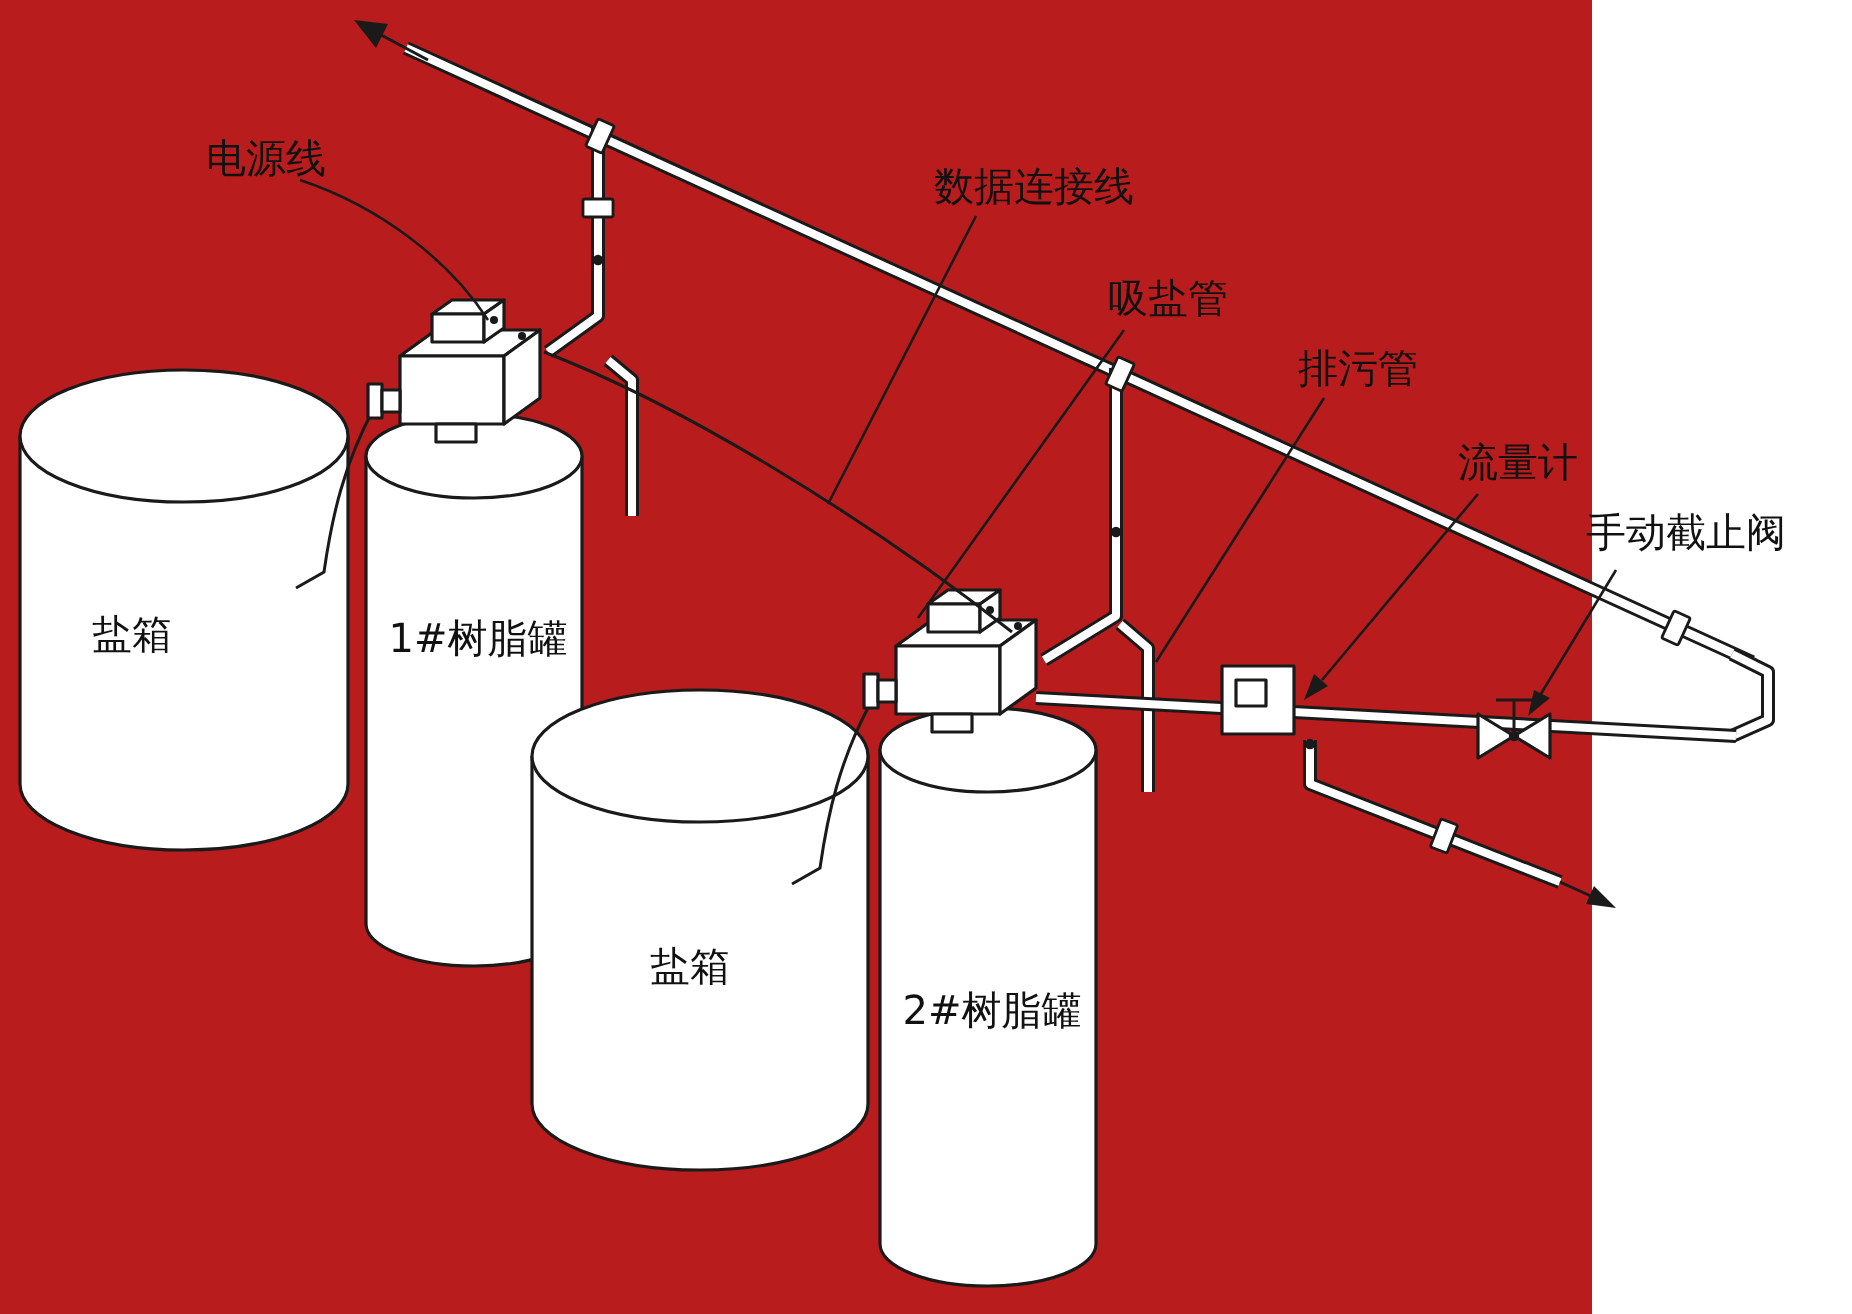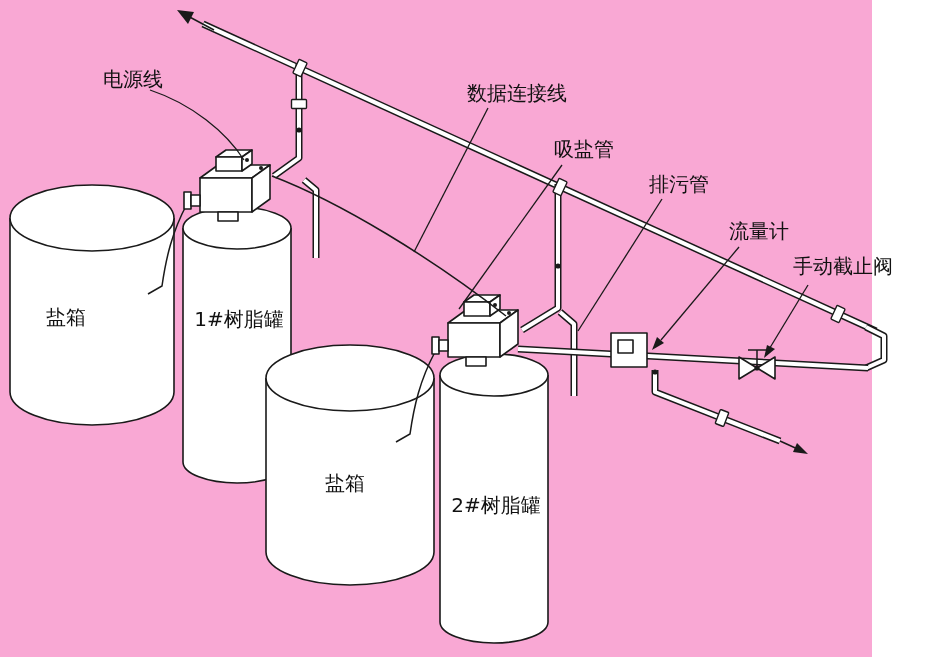--- a/index.html
+++ b/index.html
@@ -1,17 +1,17 @@
 <!DOCTYPE html>
 <html><head>
 <meta charset="utf-8">
 <style>
   html,body{margin:0;padding:0;background:#ffffff;}
   body{width:926px;height:657px;overflow:hidden;font-family:"DejaVu Sans",sans-serif;}
-  .diagram-wrap{width:872px;height:657px;position:relative;background:#f9a8d4;}
+  .diagram-wrap{width:796px;height:657px;position:relative;background:#b91c1c;}
   svg{display:block;}
   .shape{fill:#ffffff;stroke:#1a1a1a;stroke-width:1.6;stroke-linejoin:round;}
   .pipe-outer{fill:none;stroke:#1a1a1a;stroke-width:7;stroke-linejoin:round;stroke-linecap:butt;}
   .pipe-inner{fill:none;stroke:#ffffff;stroke-width:4;stroke-linejoin:round;stroke-linecap:butt;}
   .thin{fill:none;stroke:#1a1a1a;stroke-width:1.5;}
   .leader{fill:none;stroke:#1a1a1a;stroke-width:1.3;}
   .dot{fill:#1a1a1a;stroke:none;}
   .arrowhead{fill:#1a1a1a;stroke:none;}
   .collar{fill:#ffffff;stroke:#1a1a1a;stroke-width:1.4;}
   text{font-family:"DejaVu Sans",sans-serif;font-size:20px;fill:#111111;}

